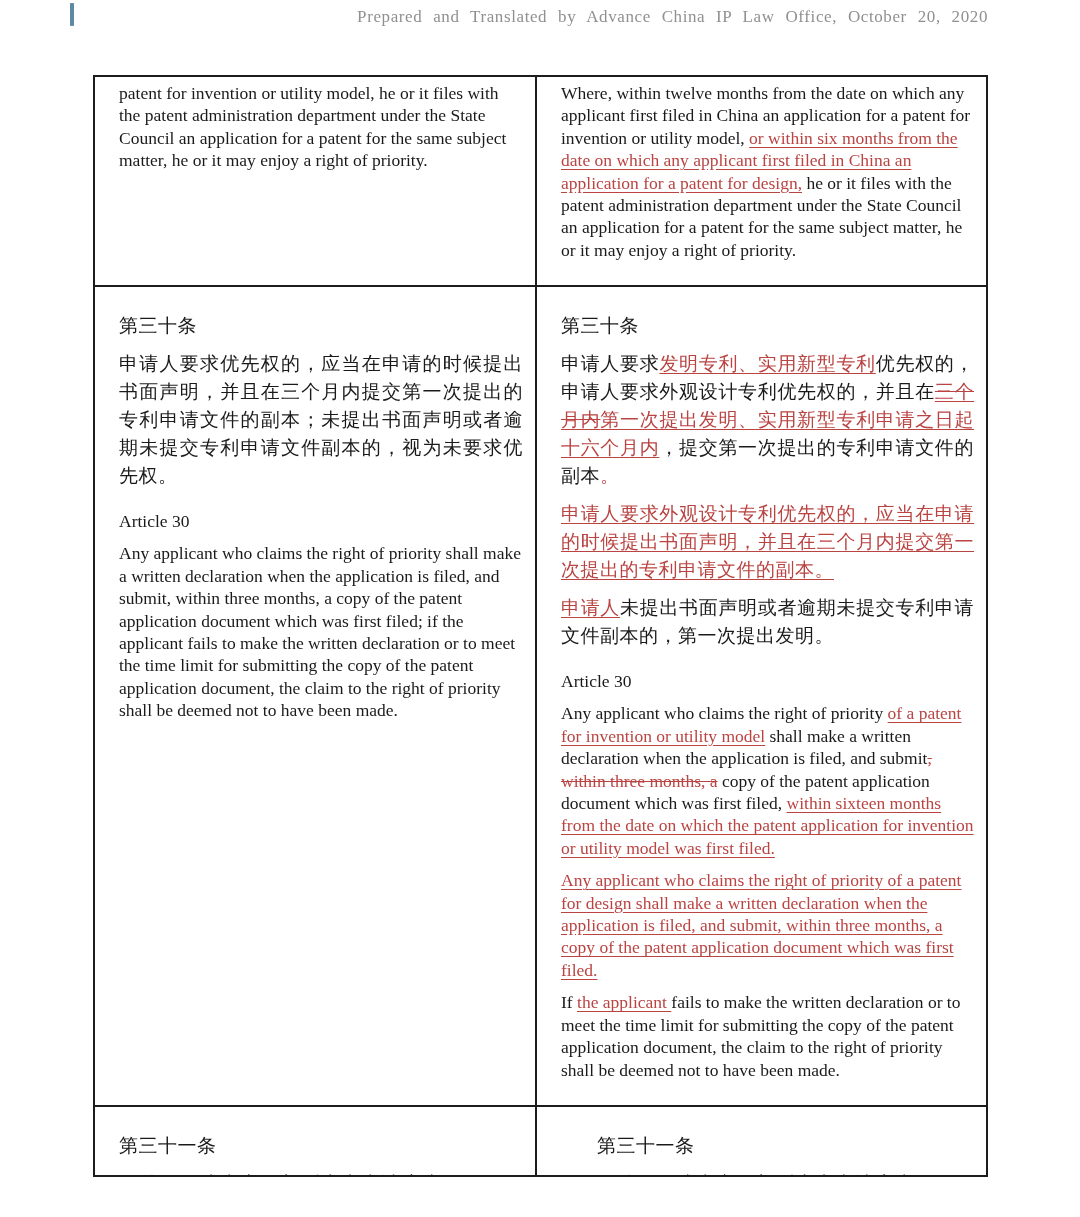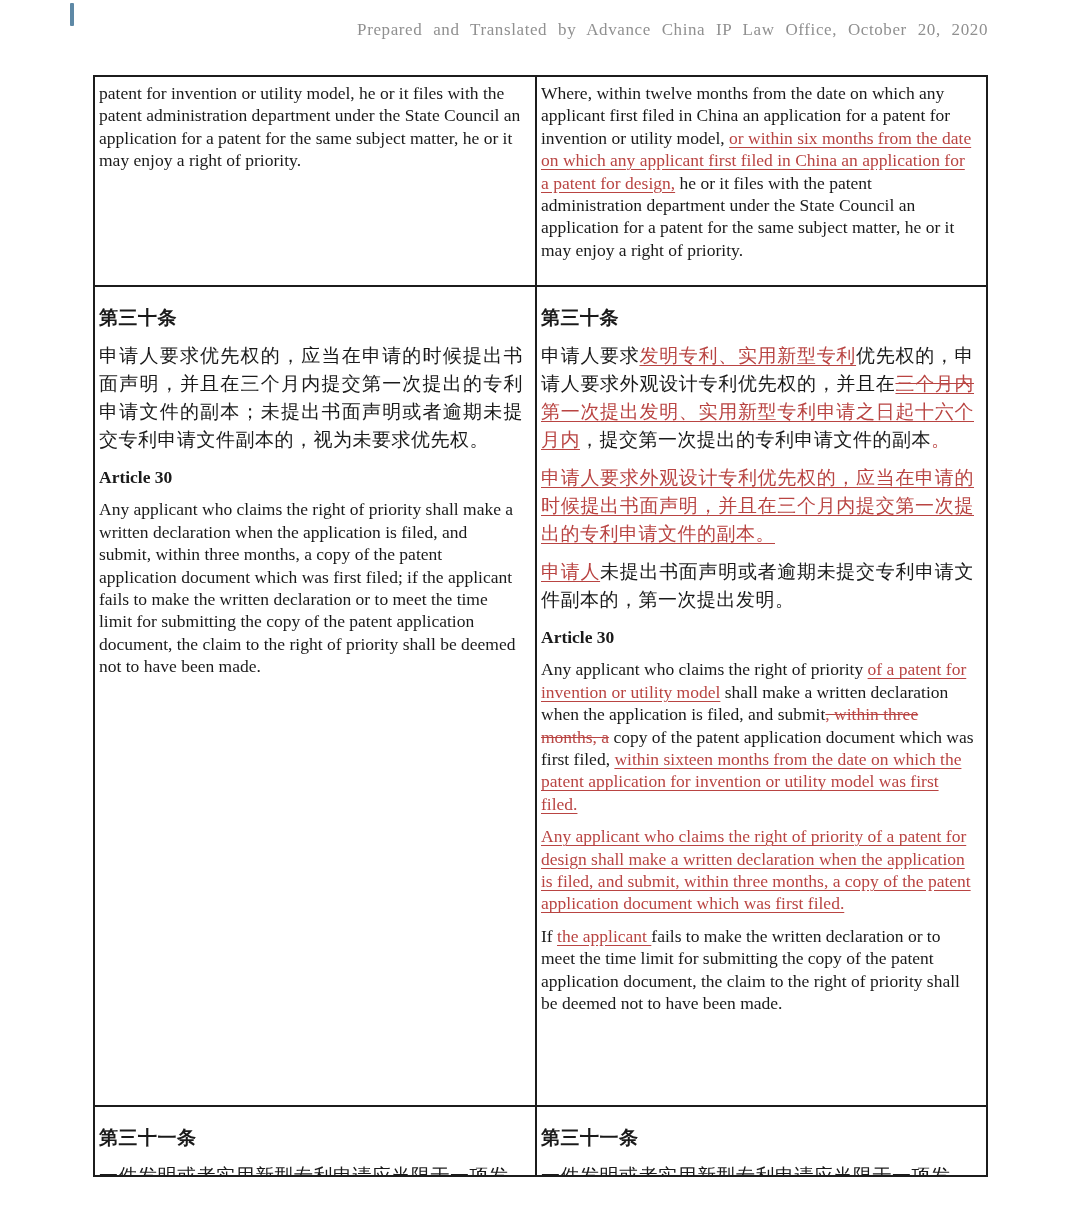--- a/index.html
+++ b/index.html
@@ -13,44 +13,44 @@
   }
   .page { position: absolute; inset: 0; }
 
   .cursor {
     position: absolute; left: 70px; top: 3px;
     width: 4px; height: 23px;
     background: #5e89a6; border-radius: 1px;
   }
 
   .header {
-    position: absolute; top: 18px; left: 93px; width: 895px;
+    position: absolute; top: 5px; left: 93px; width: 895px;
     text-align: right; color: #909090;
     font-size: 17px; line-height: 24px;
   }
   .header .hl1 { word-spacing: 6px; letter-spacing: 0.6px; }
   .header .hl2 { letter-spacing: 0.8px; }
 
   .ctable {
     position: absolute; left: 93px; top: 75px; width: 895px;
     border: 2px solid #1c1c1c;
   }
   .trow { display: flex; border-bottom: 2px solid #1c1c1c; }
-  .trow:last-child { border-bottom: none; }
+  .trow:last-child { border-bottom: none; gap: 36px; }
   .trow:nth-child(1) { height: 210px; }
   .trow:nth-child(2) { height: 820px; }
   .trow:nth-child(3) { height: 68px; }
-  .cell { padding: 5px 12px 6px 4px; overflow: hidden; }
+  .cell { padding: 5px 12px 6px 24px; overflow: hidden; }
   .cell.left  { width: 442px; border-right: 2px solid #1c1c1c; }
   .cell.right { flex: 1; }
 
   p { margin: 0 0 10px 0; }
   p.zh { font-size: 19px; line-height: 28px; text-align: justify; letter-spacing: 0.5px; }
   p.en { font-size: 17.5px; line-height: 22.4px; }
-  p.h  { font-weight: bold; text-align: left; margin-top: 12px; }
+  p.h  { font-weight: normal; text-align: left; margin-top: 20px; }
 
   .ins  { color: #b94442; text-decoration: underline; text-underline-offset: 3px; }
   .del  { color: #b94442; text-decoration: line-through; }
   .delu { color: #b94442; text-decoration: underline line-through; text-underline-offset: 3px; }
   .red  { color: #b94442; }
 
   .footer {
     position: absolute; top: 1239px; left: 0; width: 1080px;
     text-align: center; font-size: 17px; color: #1a1a1a;
   }

